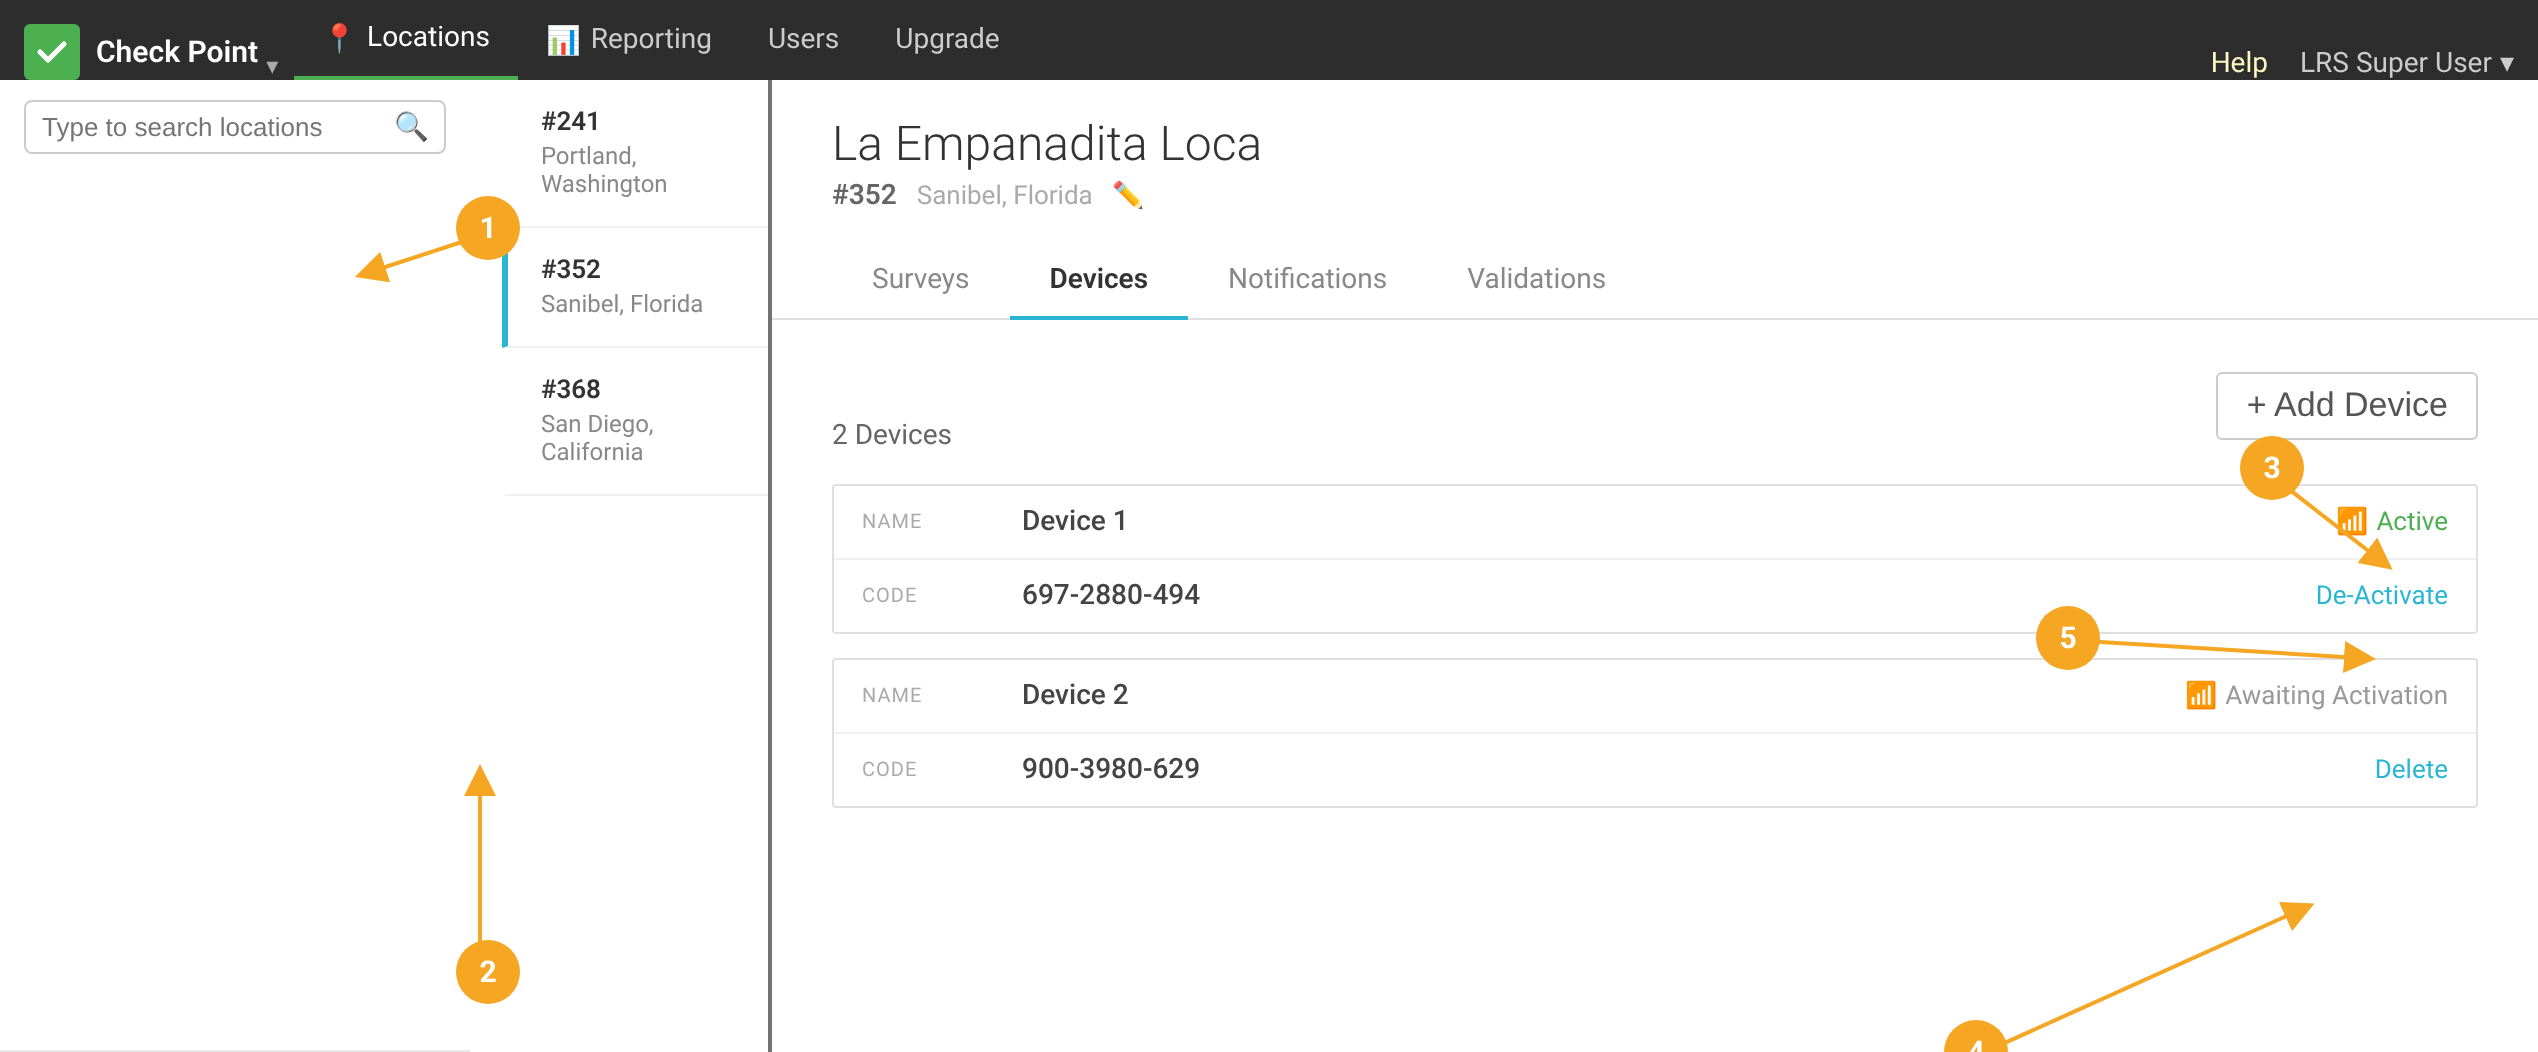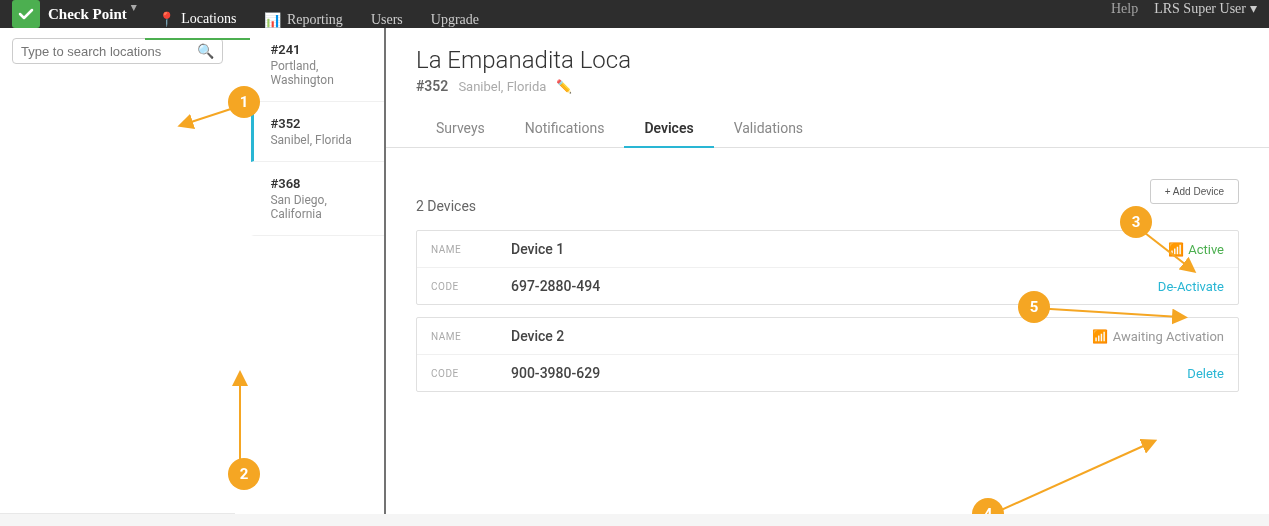--- a/index.html
+++ b/index.html
@@ -1,23 +1,23 @@
 <!DOCTYPE html>
 <html><head>
   <meta charset="utf-8">
   <style>
     * { box-sizing: border-box; margin: 0; padding: 0; }
     body { font-family: -apple-system, BlinkMacSystemFont, 'Segoe UI', Roboto, sans-serif; font-size: 14px; background: #f5f5f5; }
 
     
     .topnav {
-      display: flex; align-items: flex-start;
+      display: flex; align-items: flex-end;
       background: #2d2d2d; color: #fff;
-      height: 28px; padding: 0 12px;
-      position: relative; z-index: 10; font-family: Liberation Serif, serif;
+      height: 40px; padding: 0 12px;
+      position: relative; z-index: 10;
     }
     .topnav-brand {
       display: flex; align-items: center; gap: 8px;
       font-size: 15px; font-weight: 600; color: #fff;
       margin-right: 4px;
     }
     .brand-check {
       width: 28px; height: 28px; background: #4caf50;
       display: flex; align-items: center; justify-content: center;
       border-radius: 3px;
@@ -26,21 +26,21 @@
     .topnav-caret {
       color: #aaa; font-size: 12px; margin-right: 8px; cursor: pointer;
     }
     .nav-item {
       display: flex; align-items: center; gap: 5px;
       padding: 0 14px; height: 40px; color: #ccc;
       font-size: 14px; cursor: pointer; text-decoration: none;
     }
     .nav-item.active { color: #fff; border-bottom: 2px solid #4caf50; }
     .topnav-right { margin-left: auto; display: flex; align-items: center; gap: 16px; }
-    .topnav-right a { color: #a3a3a3; text-decoration: none; font-size: 14px; }
+    .topnav-right a { color: #fef9c3; text-decoration: none; font-size: 14px; }
     .user-menu { display: flex; align-items: center; gap: 4px; color: #ccc; cursor: pointer; }
 
     
     .main-layout { display: flex; height: calc(526px - 40px); }
 
     
     .sidebar {
       width: 386px; background: #fff;
       border-right: 2px solid #737373;
       display: flex; flex-direction: row;
@@ -98,21 +98,21 @@
 
     
     .devices-section { padding: 20px 30px; }
     .devices-header {
       display: flex; justify-content: space-between; align-items: center;
       margin-bottom: 16px;
     }
     .devices-count { color: #666; font-size: 14px; margin-top: 30px; }
     .add-device-btn {
       border: 1px solid #ccc; background: #fff; color: #555;
-      padding: 6px 14px; font-size: 10px; border-radius: 3px;
+      padding: 6px 14px; font-size: 17px; border-radius: 3px;
       cursor: pointer;
     }
 
     
     .device-card {
       border: 1px solid #e0e0e0; border-radius: 2px;
       margin-bottom: 12px; overflow: hidden;
     }
     .device-row {
       display: flex; align-items: center;
@@ -214,25 +214,25 @@
         <span class="location-id">#352</span>
         <span class="location-place">Sanibel, Florida</span>
         <span class="edit-icon">✏️</span>
       </div>
     </div>
 
     <div class="tabs">
       <div class="tab">
         <span>Surveys</span>
       </div>
+      <div class="tab active">
+        <span>Devices</span>
+      </div>
       <div class="tab">
         <span>Notifications</span>
-      </div>
-      <div class="tab active">
-        <span>Devices</span>
       </div>
       <div class="tab">
         <span>Validations</span>
       </div>
     </div>
 
     <div class="devices-section">
       <div class="devices-header">
         <span class="devices-count">2 Devices</span>
         <button class="add-device-btn">+ Add Device</button>

